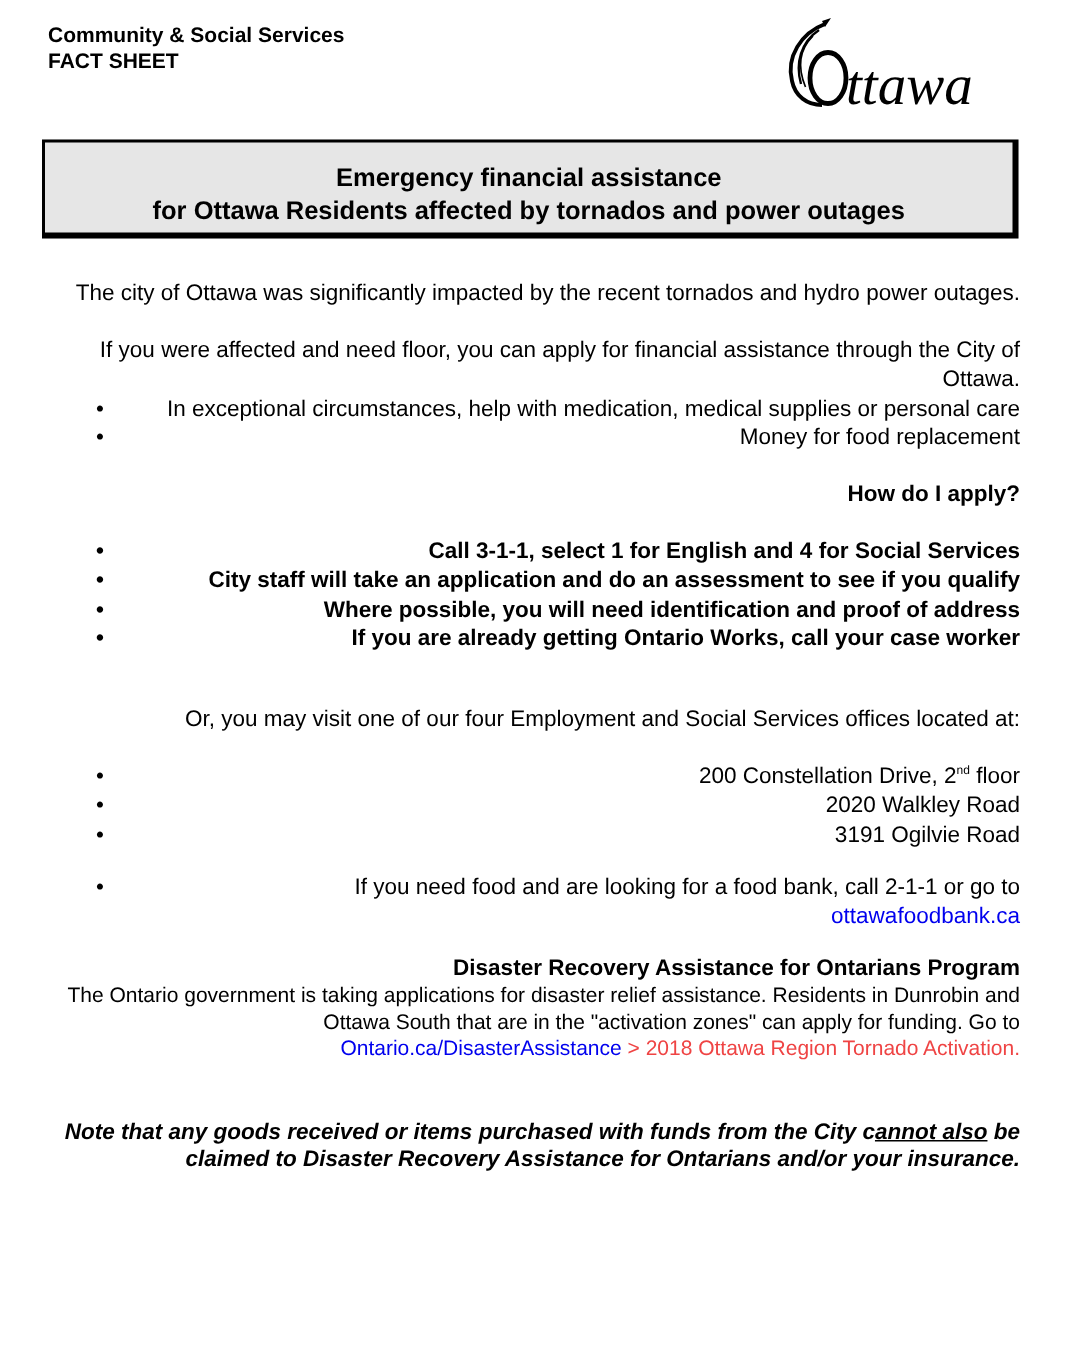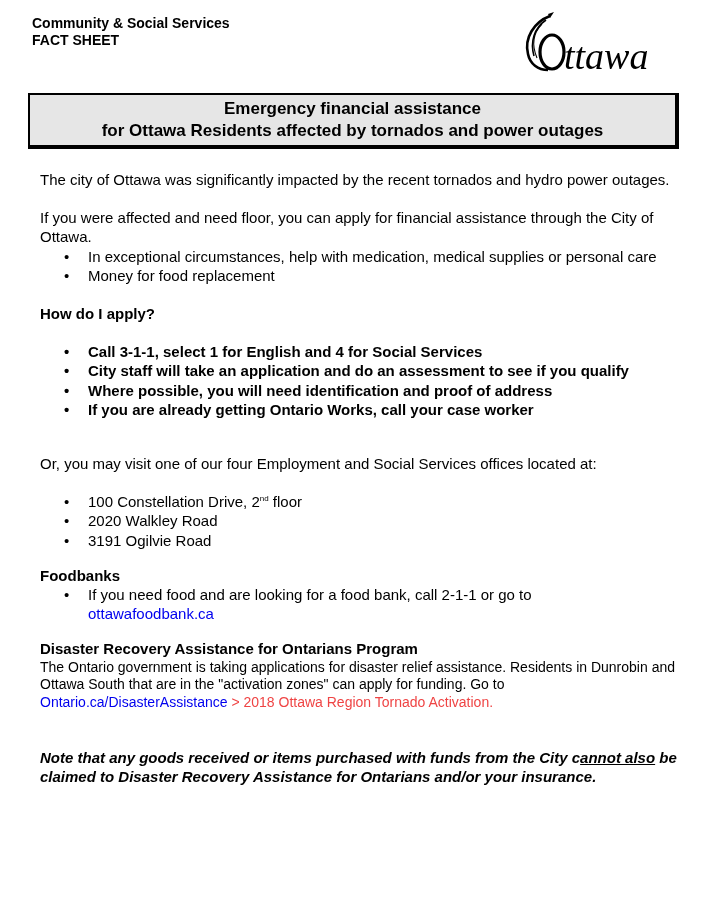--- a/index.html
+++ b/index.html
@@ -37,30 +37,31 @@
       width: 645px;
       height: 47px;
       background: #e6e6e6;
       border: 2px solid #000;
       border-right-width: 4px;
       border-bottom-width: 4px;
       text-align: center;
       font-weight: bold;
       font-size: 17px;
       line-height: 22px;
-      padding-top: 3px;
+      padding-top: 13px;
       box-sizing: content-box;
     }
     .content {
       position: absolute;
       left: 40px;
-      top: 170px;
+      top: 186px;
       width: 640px;
       font-size: 15px;
       line-height: 19.2px;
+      text-align: right;
     }
     p { margin: 0; }
     .gap-l { height: 19px; }
     .gap-m { height: 16px; }
     ul {
       margin: 0;
       padding: 0 0 0 48px;
       list-style: none;
     }
     ul li {
@@ -135,27 +136,26 @@
     <li>City staff will take an application and do an assessment to see if you qualify</li>
     <li>Where possible, you will need identification and proof of address</li>
     <li>If you are already getting Ontario Works, call your case worker</li>
   </ul>
   <div class="gap-l"></div>
   <div class="gap-m"></div>
 
   <p>Or, you may visit one of our four Employment and Social Services offices located at:</p>
   <div class="gap-l"></div>
   <ul>
-    <li><span>100 Constellation Drive, 2</span><sup>nd</sup><span> floor</span></li>
+    <li><span>200 Constellation Drive, 2</span><sup>nd</sup><span> floor</span></li>
     <li>2020 Walkley Road</li>
     <li>3191 Ogilvie Road</li>
   </ul>
   <div class="gap-m"></div>
 
-  <p class="heading">Foodbanks</p>
   <ul>
     <li>
       <span>If you need food and are looking for a food bank, call 2-1-1 or go to</span><br>
       <a class="link">ottawafoodbank.ca</a>
     </li>
   </ul>
   <div class="gap-m"></div>
 
   <p class="heading">Disaster Recovery Assistance for Ontarians Program</p>
   <p class="small">

